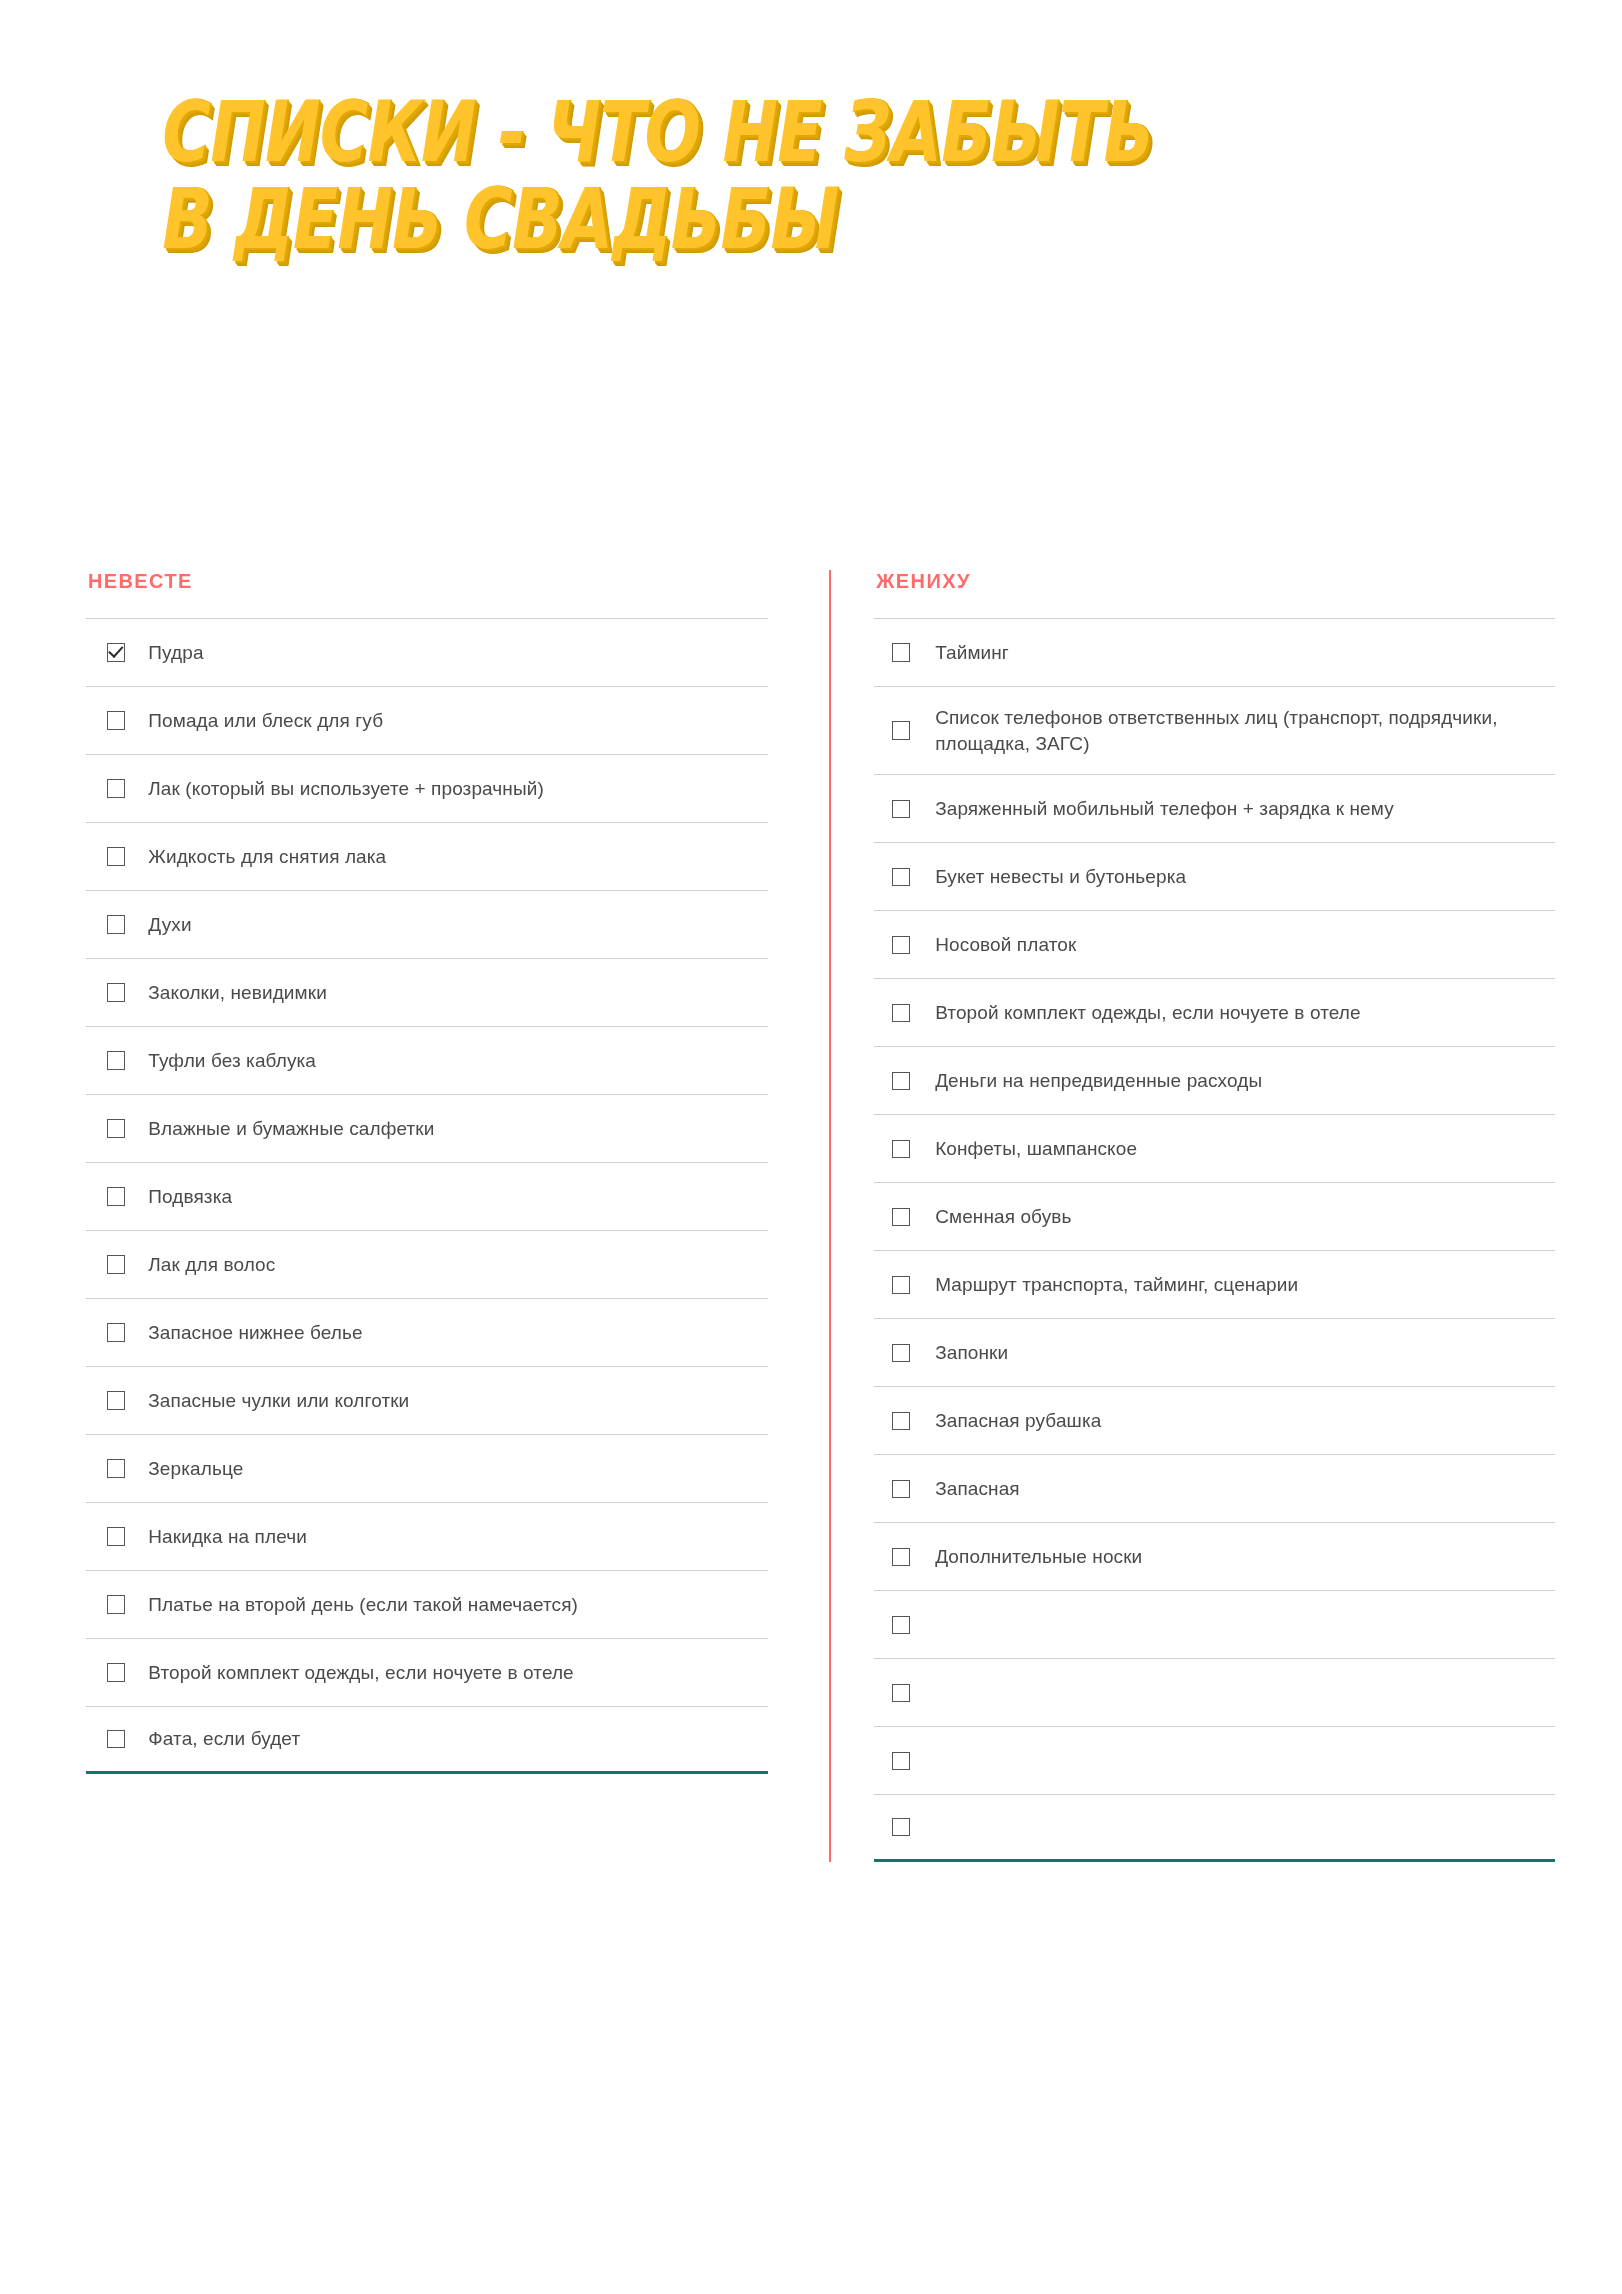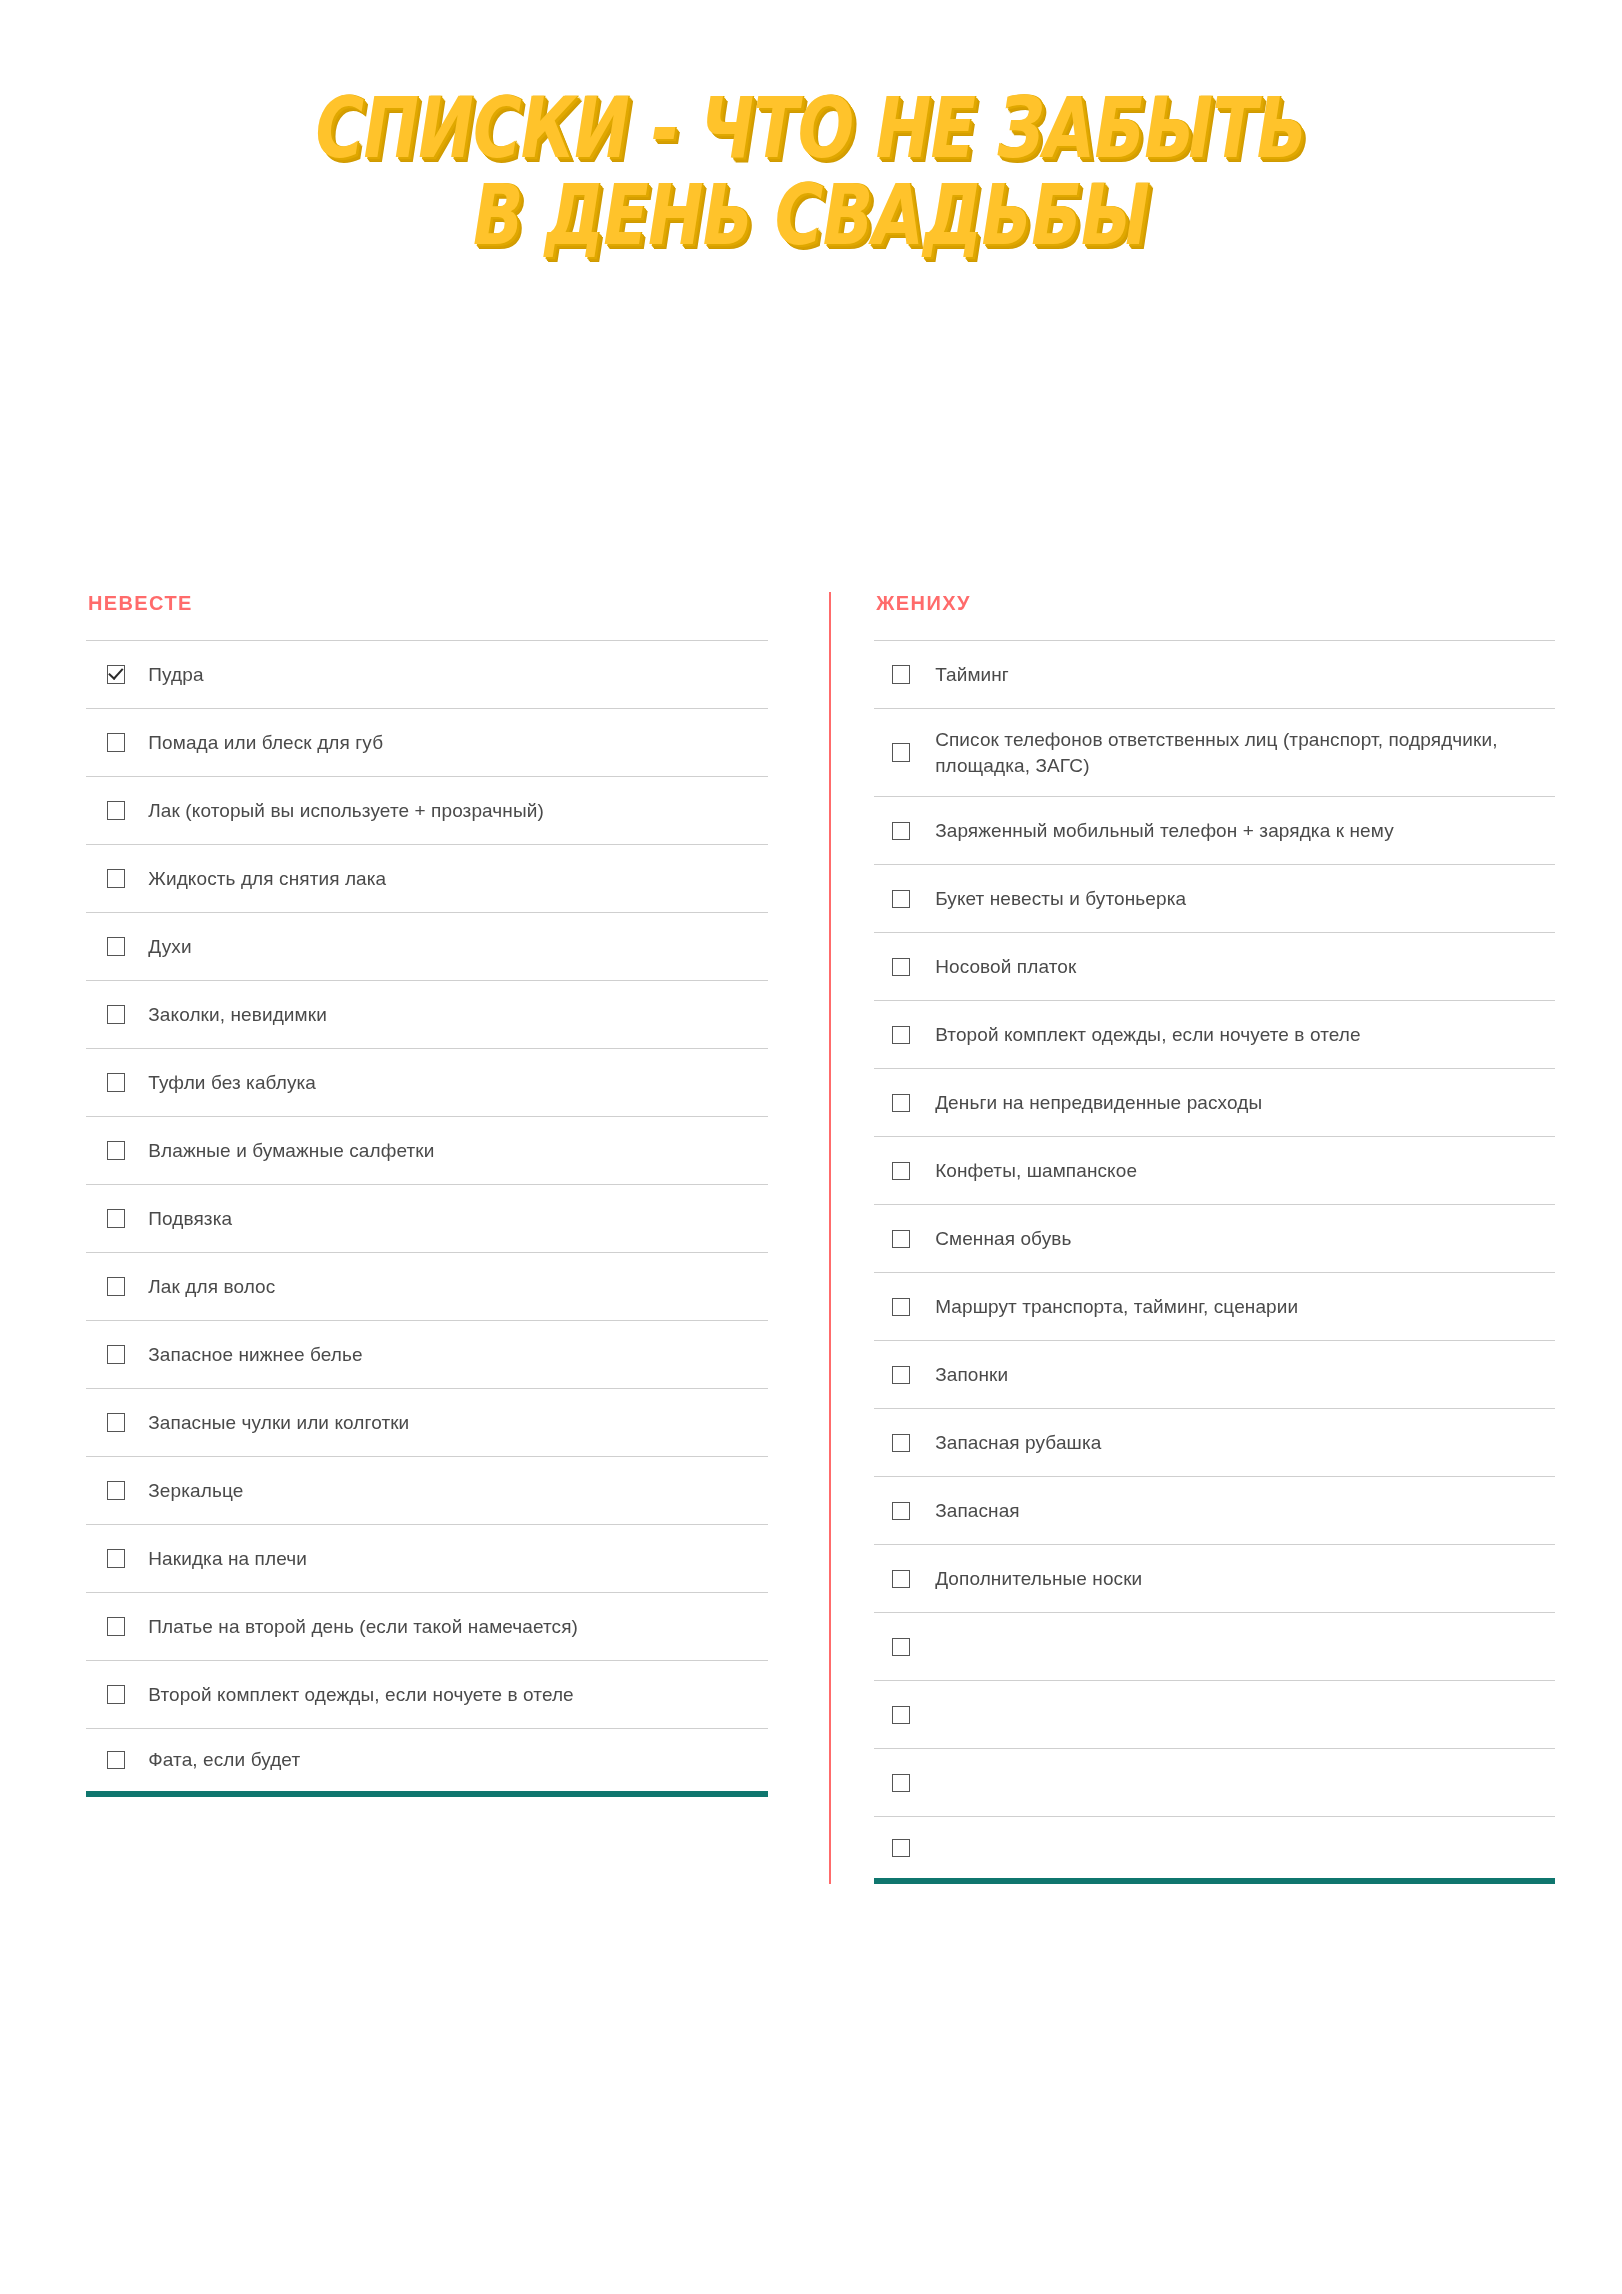--- a/index.html
+++ b/index.html
@@ -19,23 +19,22 @@
   .page {
     width: 1622px;
     height: 2294px;
     box-sizing: border-box;
     padding: 0;
     position: relative;
   }
 
   
   .title-block {
-    text-align: center;
-    padding-top: 66px;
-    margin-top: 22px;
+    text-align: left;
+    padding-top: 92px;
   }
   .title-line {
     font-family: "DejaVu Sans", sans-serif;
     font-weight: bold;
     font-style: italic;
     color: #FFC32B;
     font-size: 83px;
     line-height: 0.98;
     letter-spacing: -1px;
     transform: scaleX(0.8);
@@ -83,21 +82,21 @@
 
   .row {
     display: flex;
     align-items: center;
     min-height: 68px;
     border-top: 1px solid #cfcfcf;
     box-sizing: border-box;
     padding: 18px 0;
   }
   .row:last-child {
-    border-bottom: 6px solid #0f766e;
+    border-bottom: 3px solid #0f766e;
   }
 
   .checkbox {
     width: 18.3px;
     height: 18.3px;
     min-width: 18.3px;
     border: 1.5px solid #555;
     box-sizing: border-box;
     margin-left: 21px;
     margin-right: 23px;

